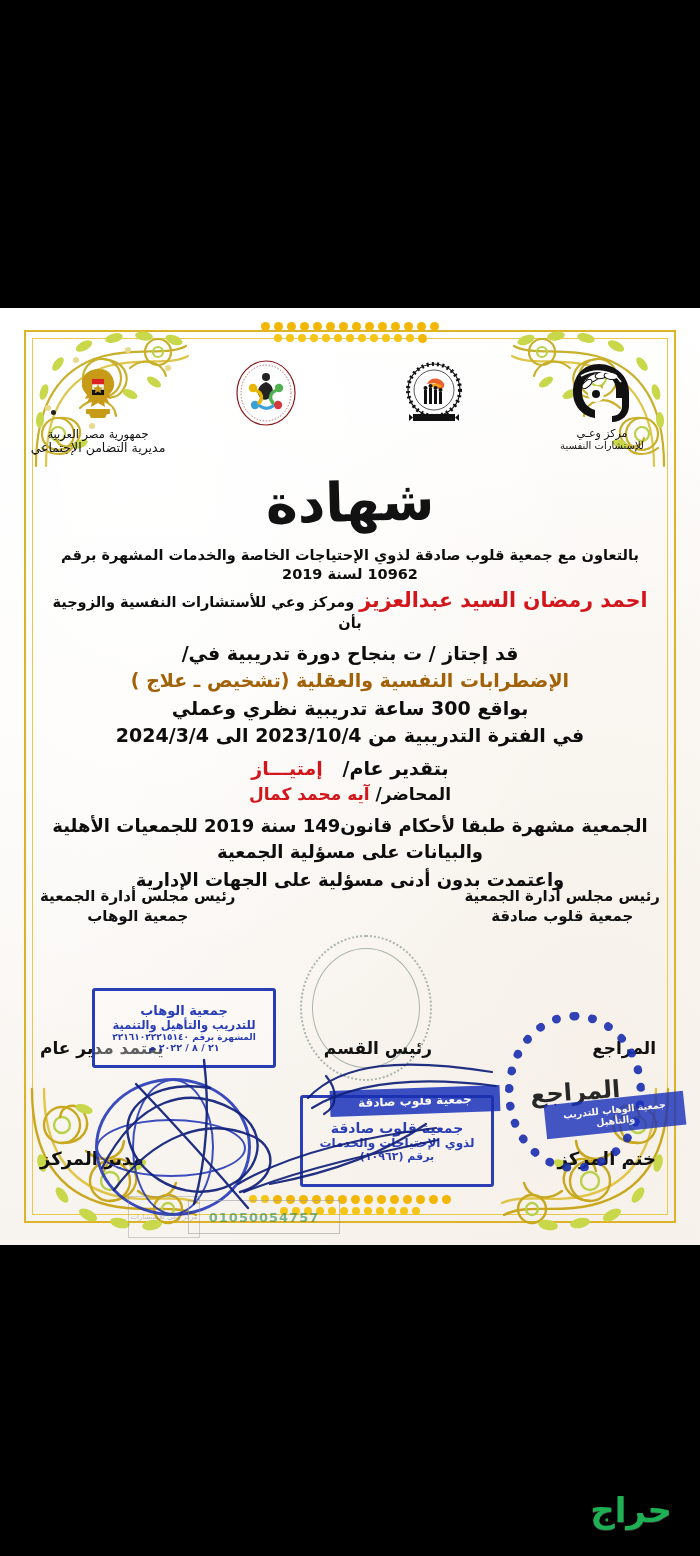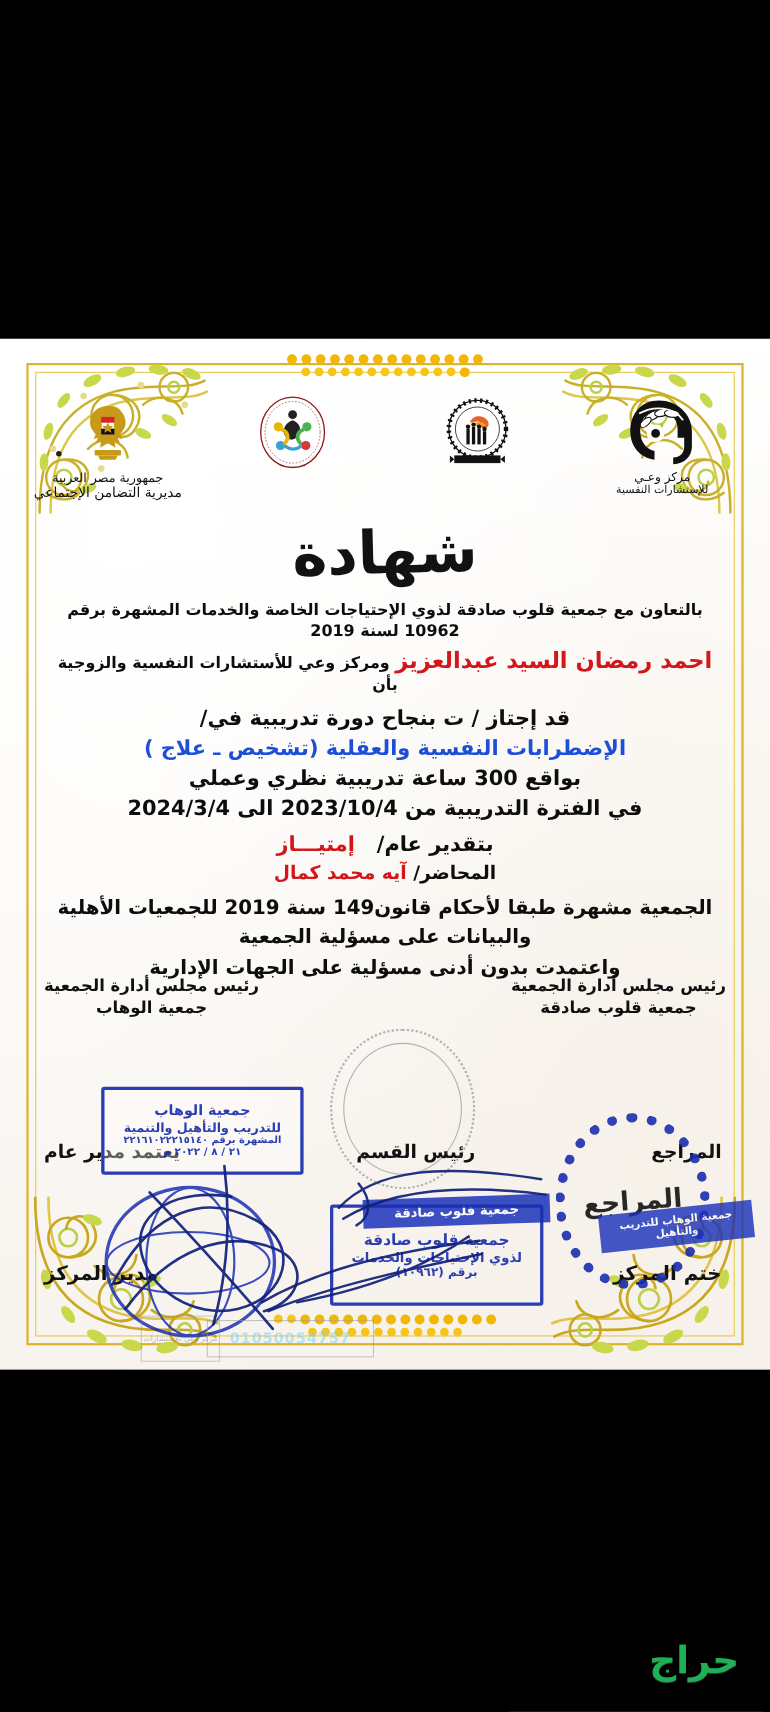--- a/index.html
+++ b/index.html
@@ -61,21 +61,21 @@
     font-size:54px;font-weight:700;color:#121212;line-height:1;
     font-family:"DejaVu Sans","Liberation Sans",sans-serif;
     transform:rotate(-1.5deg);
   }
   .body{position:absolute;left:46px;right:46px;top:238px;text-align:center;}
   .ln{color:#0d0d0d;font-weight:700;line-height:1.34;margin:0 0 2px;}
   .s15{font-size:14.5px;}
   .s17{font-size:17px;}
   .s19{font-size:19px;}
   .s20{font-size:20.5px;}
-  .red{color:#1d4ed8;}
+  .red{color:#a16207;}
   .ln .red{color:#d3161b;}
   .tight{margin-bottom:1px;}
   .gap{margin-top:7px;}
   .s13{font-size:18px;line-height:1.45;}
 
   
   .sigs{position:absolute;left:40px;right:40px;top:578px;height:56px;
     display:flex;justify-content:space-between;direction:rtl;}
   .sig-col{text-align:center;font-weight:700;color:#101010;font-size:15px;line-height:1.35;}
 
@@ -147,21 +147,21 @@
   .stamp-topright{
     left:545px;top:1098px;width:140px;height:34px;background:#1c33bb;
     opacity:.82;transform:rotate(-6deg);
     color:#fff;font-size:9.5px;font-weight:700;
     display:flex;align-items:center;justify-content:center;text-align:center;
   }
 
   .phone-box{
     left:188px;top:1200px;width:150px;height:32px;
     border:1px solid #9a9a9a;opacity:.55;
-    color:#7dd3fc;font-size:13px;font-weight:700;letter-spacing:1px;
+    color:#15803d;font-size:13px;font-weight:700;letter-spacing:1px;
     display:flex;align-items:center;justify-content:center;direction:ltr;
   }
   .sidestamp{
     left:128px;top:1196px;width:70px;height:40px;border:1px solid #8f8f8f;
     opacity:.4;color:#666;font-size:7px;
     display:flex;align-items:center;justify-content:center;
   }
 
   .scribble{position:absolute;pointer-events:none;opacity:.92;}
   .scribble svg{display:block;}

